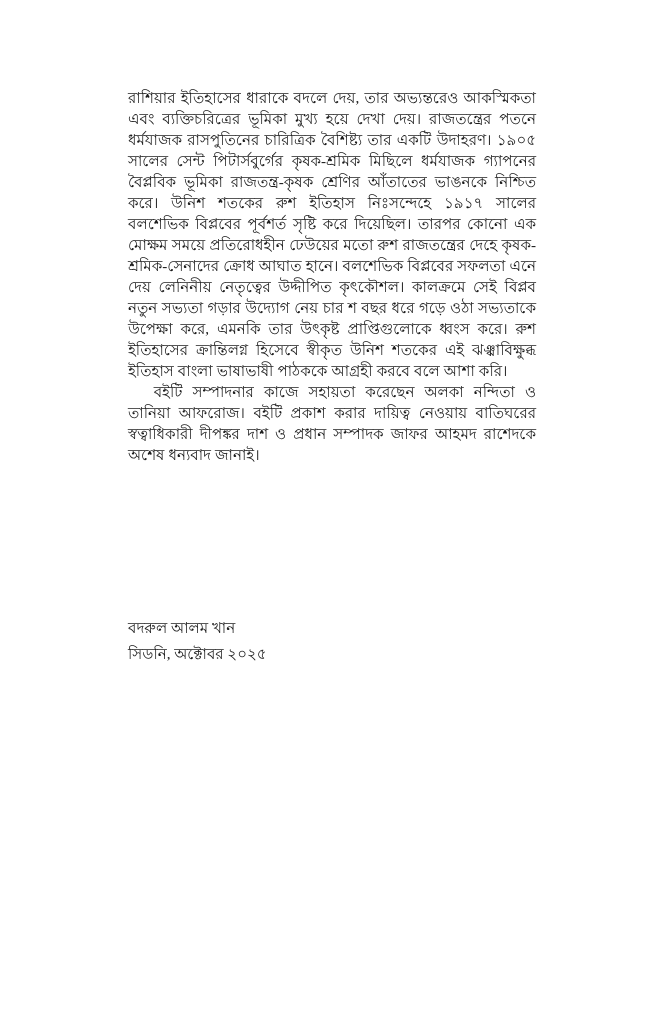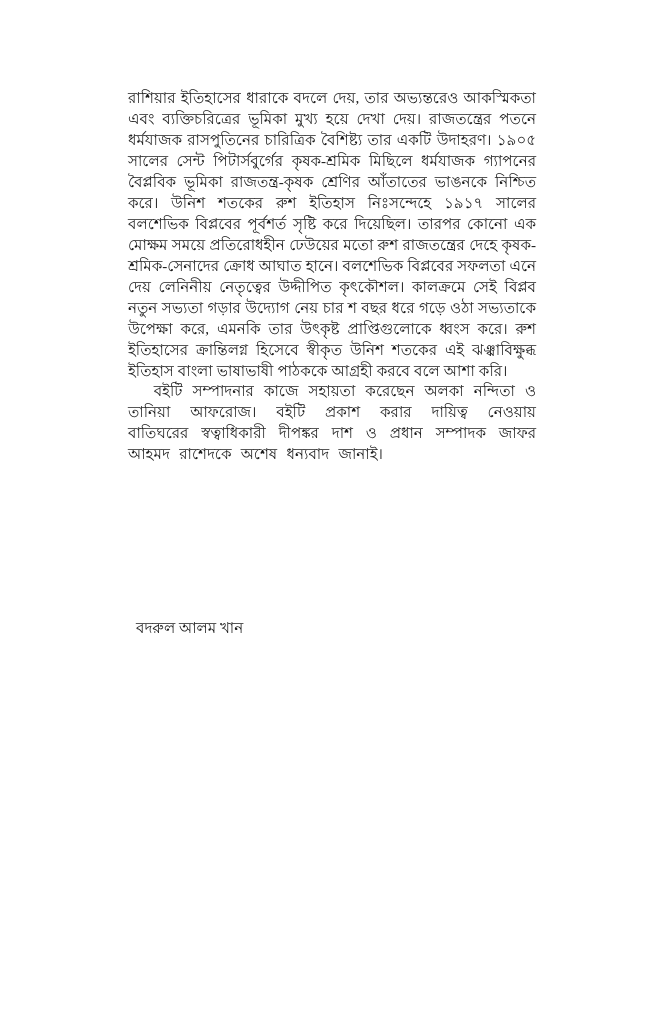--- a/index.html
+++ b/index.html
@@ -44,26 +44,25 @@
     color: #1a1a1a;
     font-family: "Liberation Serif", "DejaVu Serif", serif;
   }
 
   .para + .para {
     margin-top: 0;
   }
 
   .para-indent {
     text-indent: 1.7em;
-    font-family: Liberation Mono, monospace;
   }
 
   .signature-block {
     position: absolute;
-    left: 136px;
+    left: 128px;
     top: 616px;
     width: 330px;
   }
 
   .sig-line {
     margin: 0;
     font-size: 15.1px;
     line-height: 25.6px;
     text-align: left;
     color: #1a1a1a;
@@ -80,16 +79,17 @@
     <p class="para">রাশিয়ার ইতিহাসের ধারাকে বদলে দেয়, তার অভ্যন্তরেও আকস্মিকতা এবং ব্যক্তিচরিত্রের ভূমিকা মুখ্য হয়ে দেখা দেয়। রাজতন্ত্রের পতনে ধর্মযাজক রাসপুতিনের চারিত্রিক বৈশিষ্ট্য তার একটি উদাহরণ। ১৯০৫ সালের সেন্ট পিটার্সবুর্গের কৃষক-শ্রমিক মিছিলে ধর্মযাজক গ্যাপনের বৈপ্লবিক ভূমিকা রাজতন্ত্র-কৃষক শ্রেণির আঁতাতের ভাঙনকে নিশ্চিত করে। উনিশ শতকের রুশ ইতিহাস নিঃসন্দেহে ১৯১৭ সালের বলশেভিক বিপ্লবের পূর্বশর্ত সৃষ্টি করে দিয়েছিল। তারপর কোনো এক মোক্ষম সময়ে প্রতিরোধহীন ঢেউয়ের মতো রুশ রাজতন্ত্রের দেহে কৃষক-শ্রমিক-সেনাদের ক্রোধ আঘাত হানে। বলশেভিক বিপ্লবের সফলতা এনে দেয় লেনিনীয় নেতৃত্বের উদ্দীপিত কৃৎকৌশল। কালক্রমে সেই বিপ্লব নতুন সভ্যতা গড়ার উদ্যোগ নেয় চার শ বছর ধরে গড়ে ওঠা সভ্যতাকে উপেক্ষা করে, এমনকি তার উৎকৃষ্ট প্রাপ্তিগুলোকে ধ্বংস করে। রুশ ইতিহাসের ক্রান্তিলগ্ন হিসেবে স্বীকৃত উনিশ শতকের এই ঝঞ্ঝাবিক্ষুব্ধ ইতিহাস বাংলা ভাষাভাষী পাঠককে আগ্রহী করবে বলে আশা করি।</p>
 
     <p class="para para-indent">বইটি সম্পাদনার কাজে সহায়তা করেছেন অলকা নন্দিতা ও তানিয়া আফরোজ। বইটি প্রকাশ করার দায়িত্ব নেওয়ায় বাতিঘরের স্বত্বাধিকারী দীপঙ্কর দাশ ও প্রধান সম্পাদক জাফর আহমদ রাশেদকে অশেষ ধন্যবাদ জানাই।</p>
 
   </div>
 
   <div class="signature-block">
 
     <p class="sig-line">বদরুল আলম খান</p>
 
+    <p class="sig-line">সিডনি, অক্টোবর ২০২৫</p>
 
   </div>
 
 </div>
 
 </body></html>

